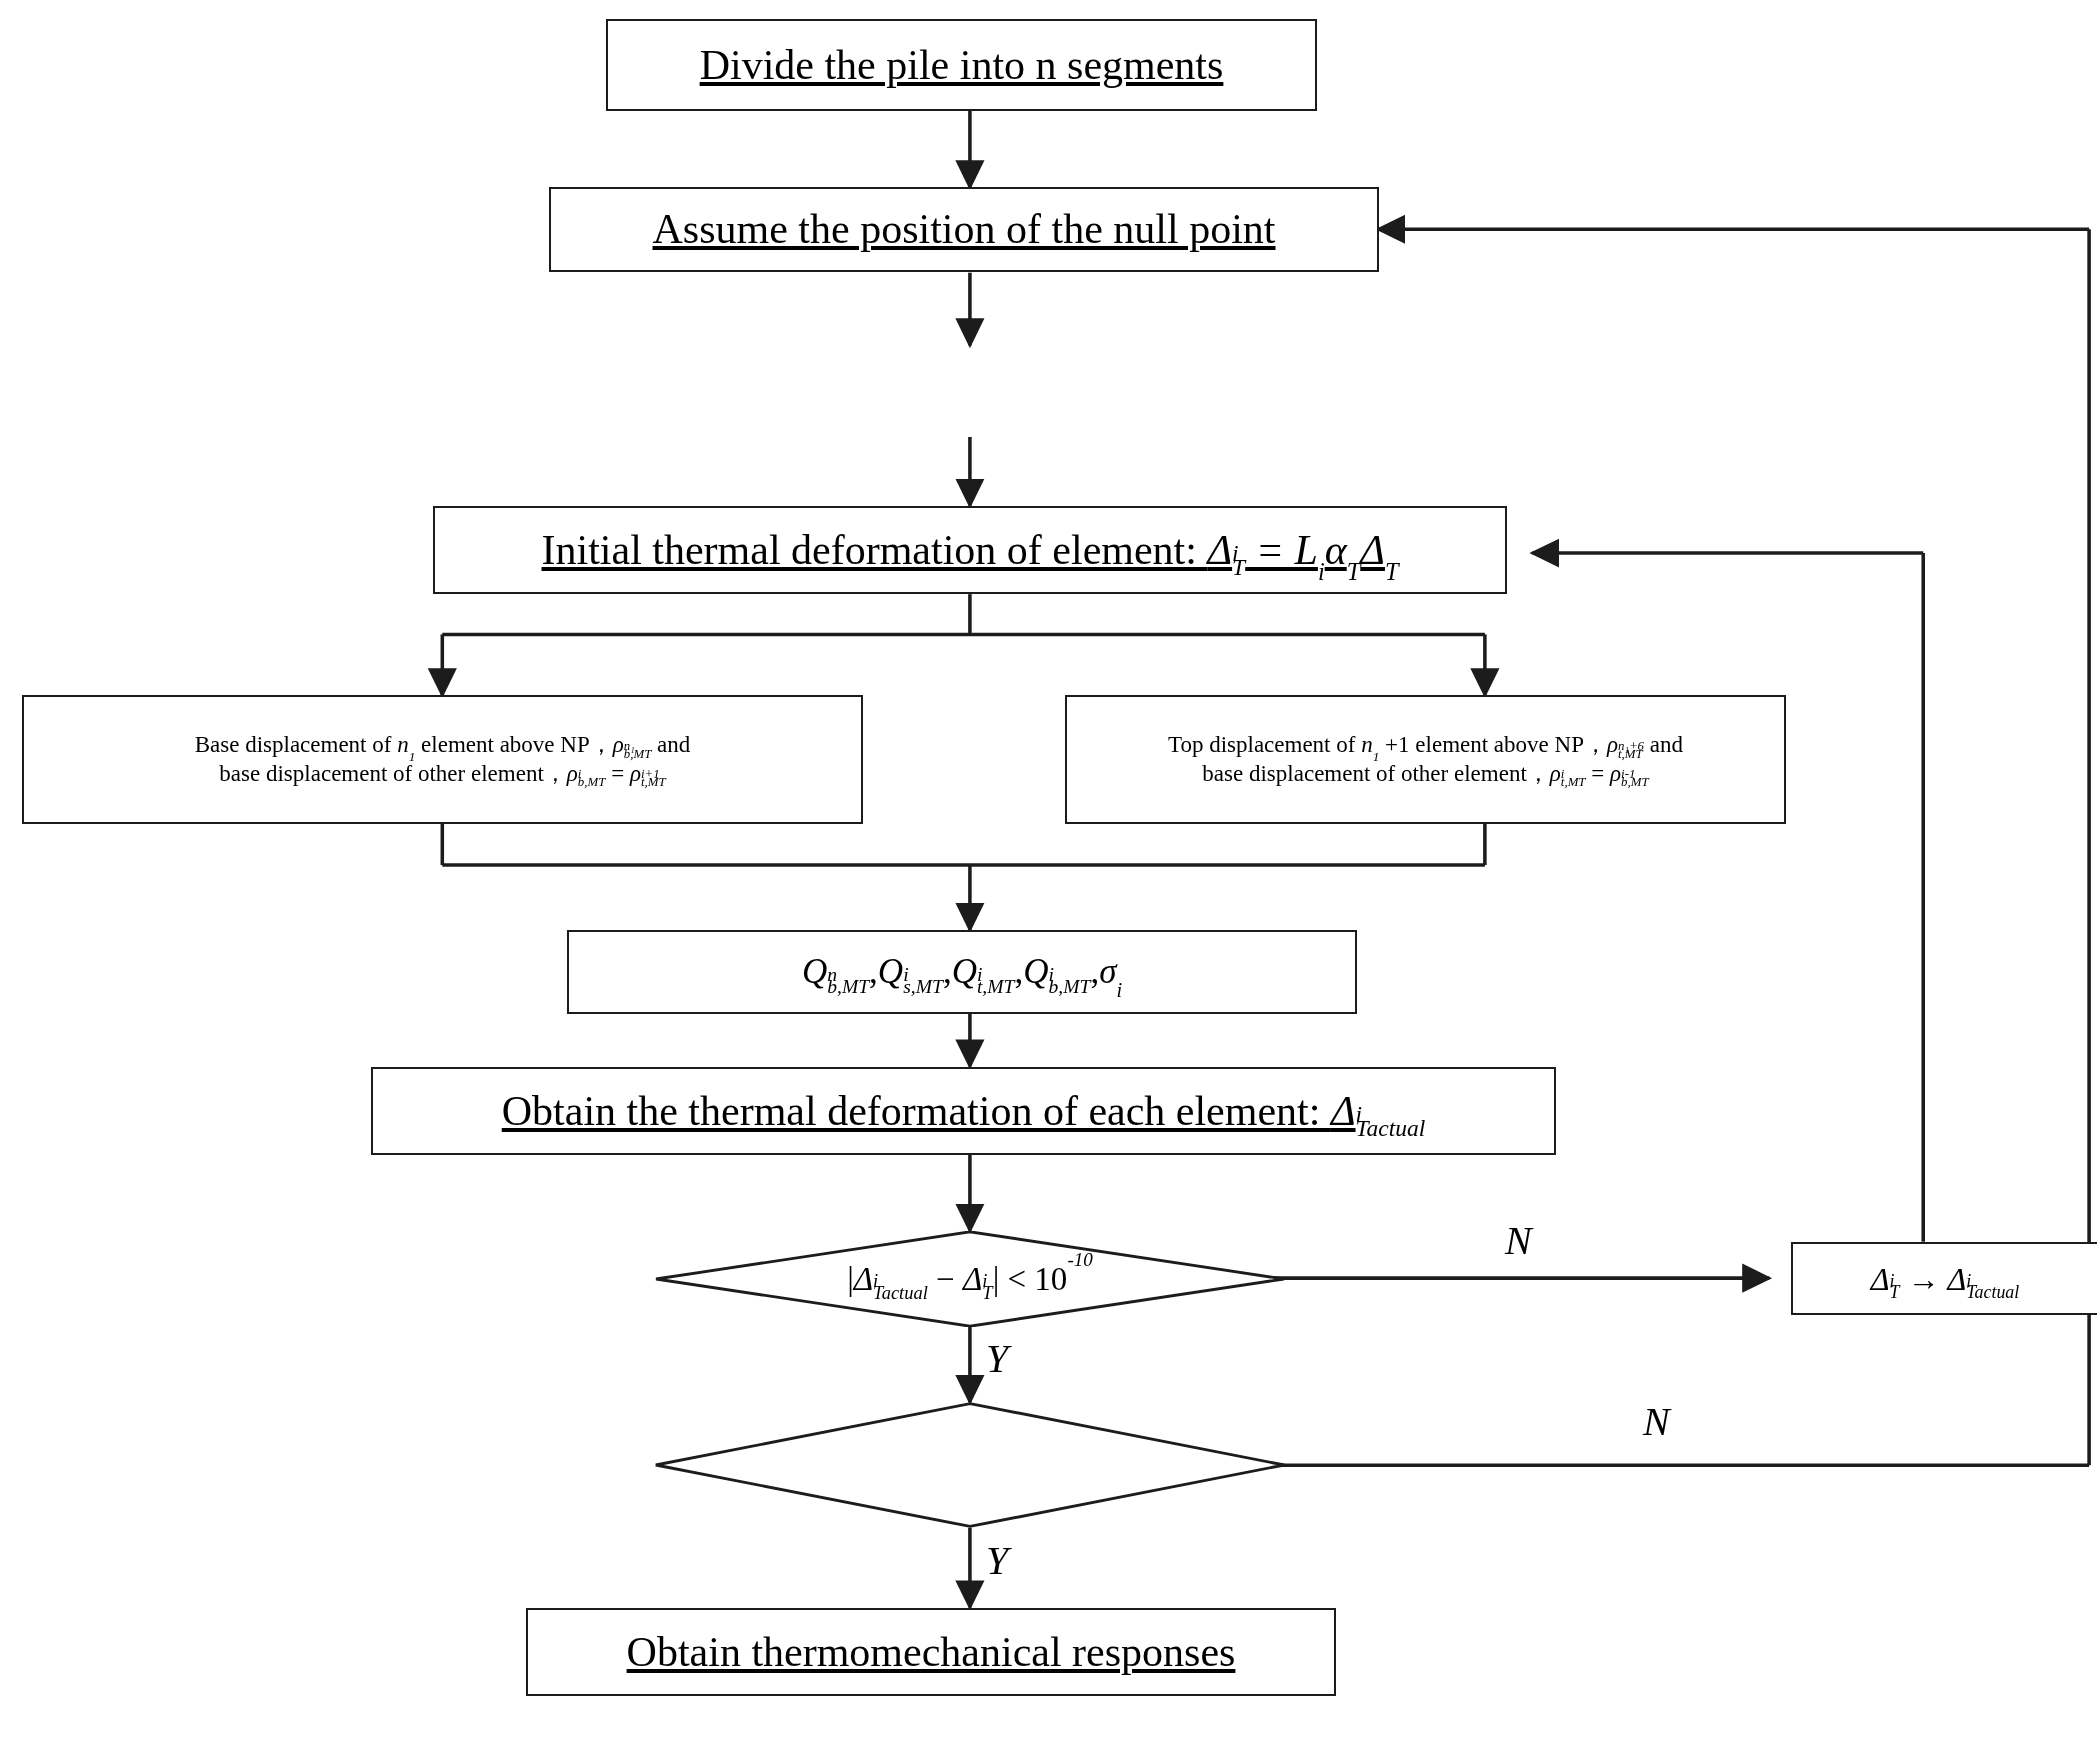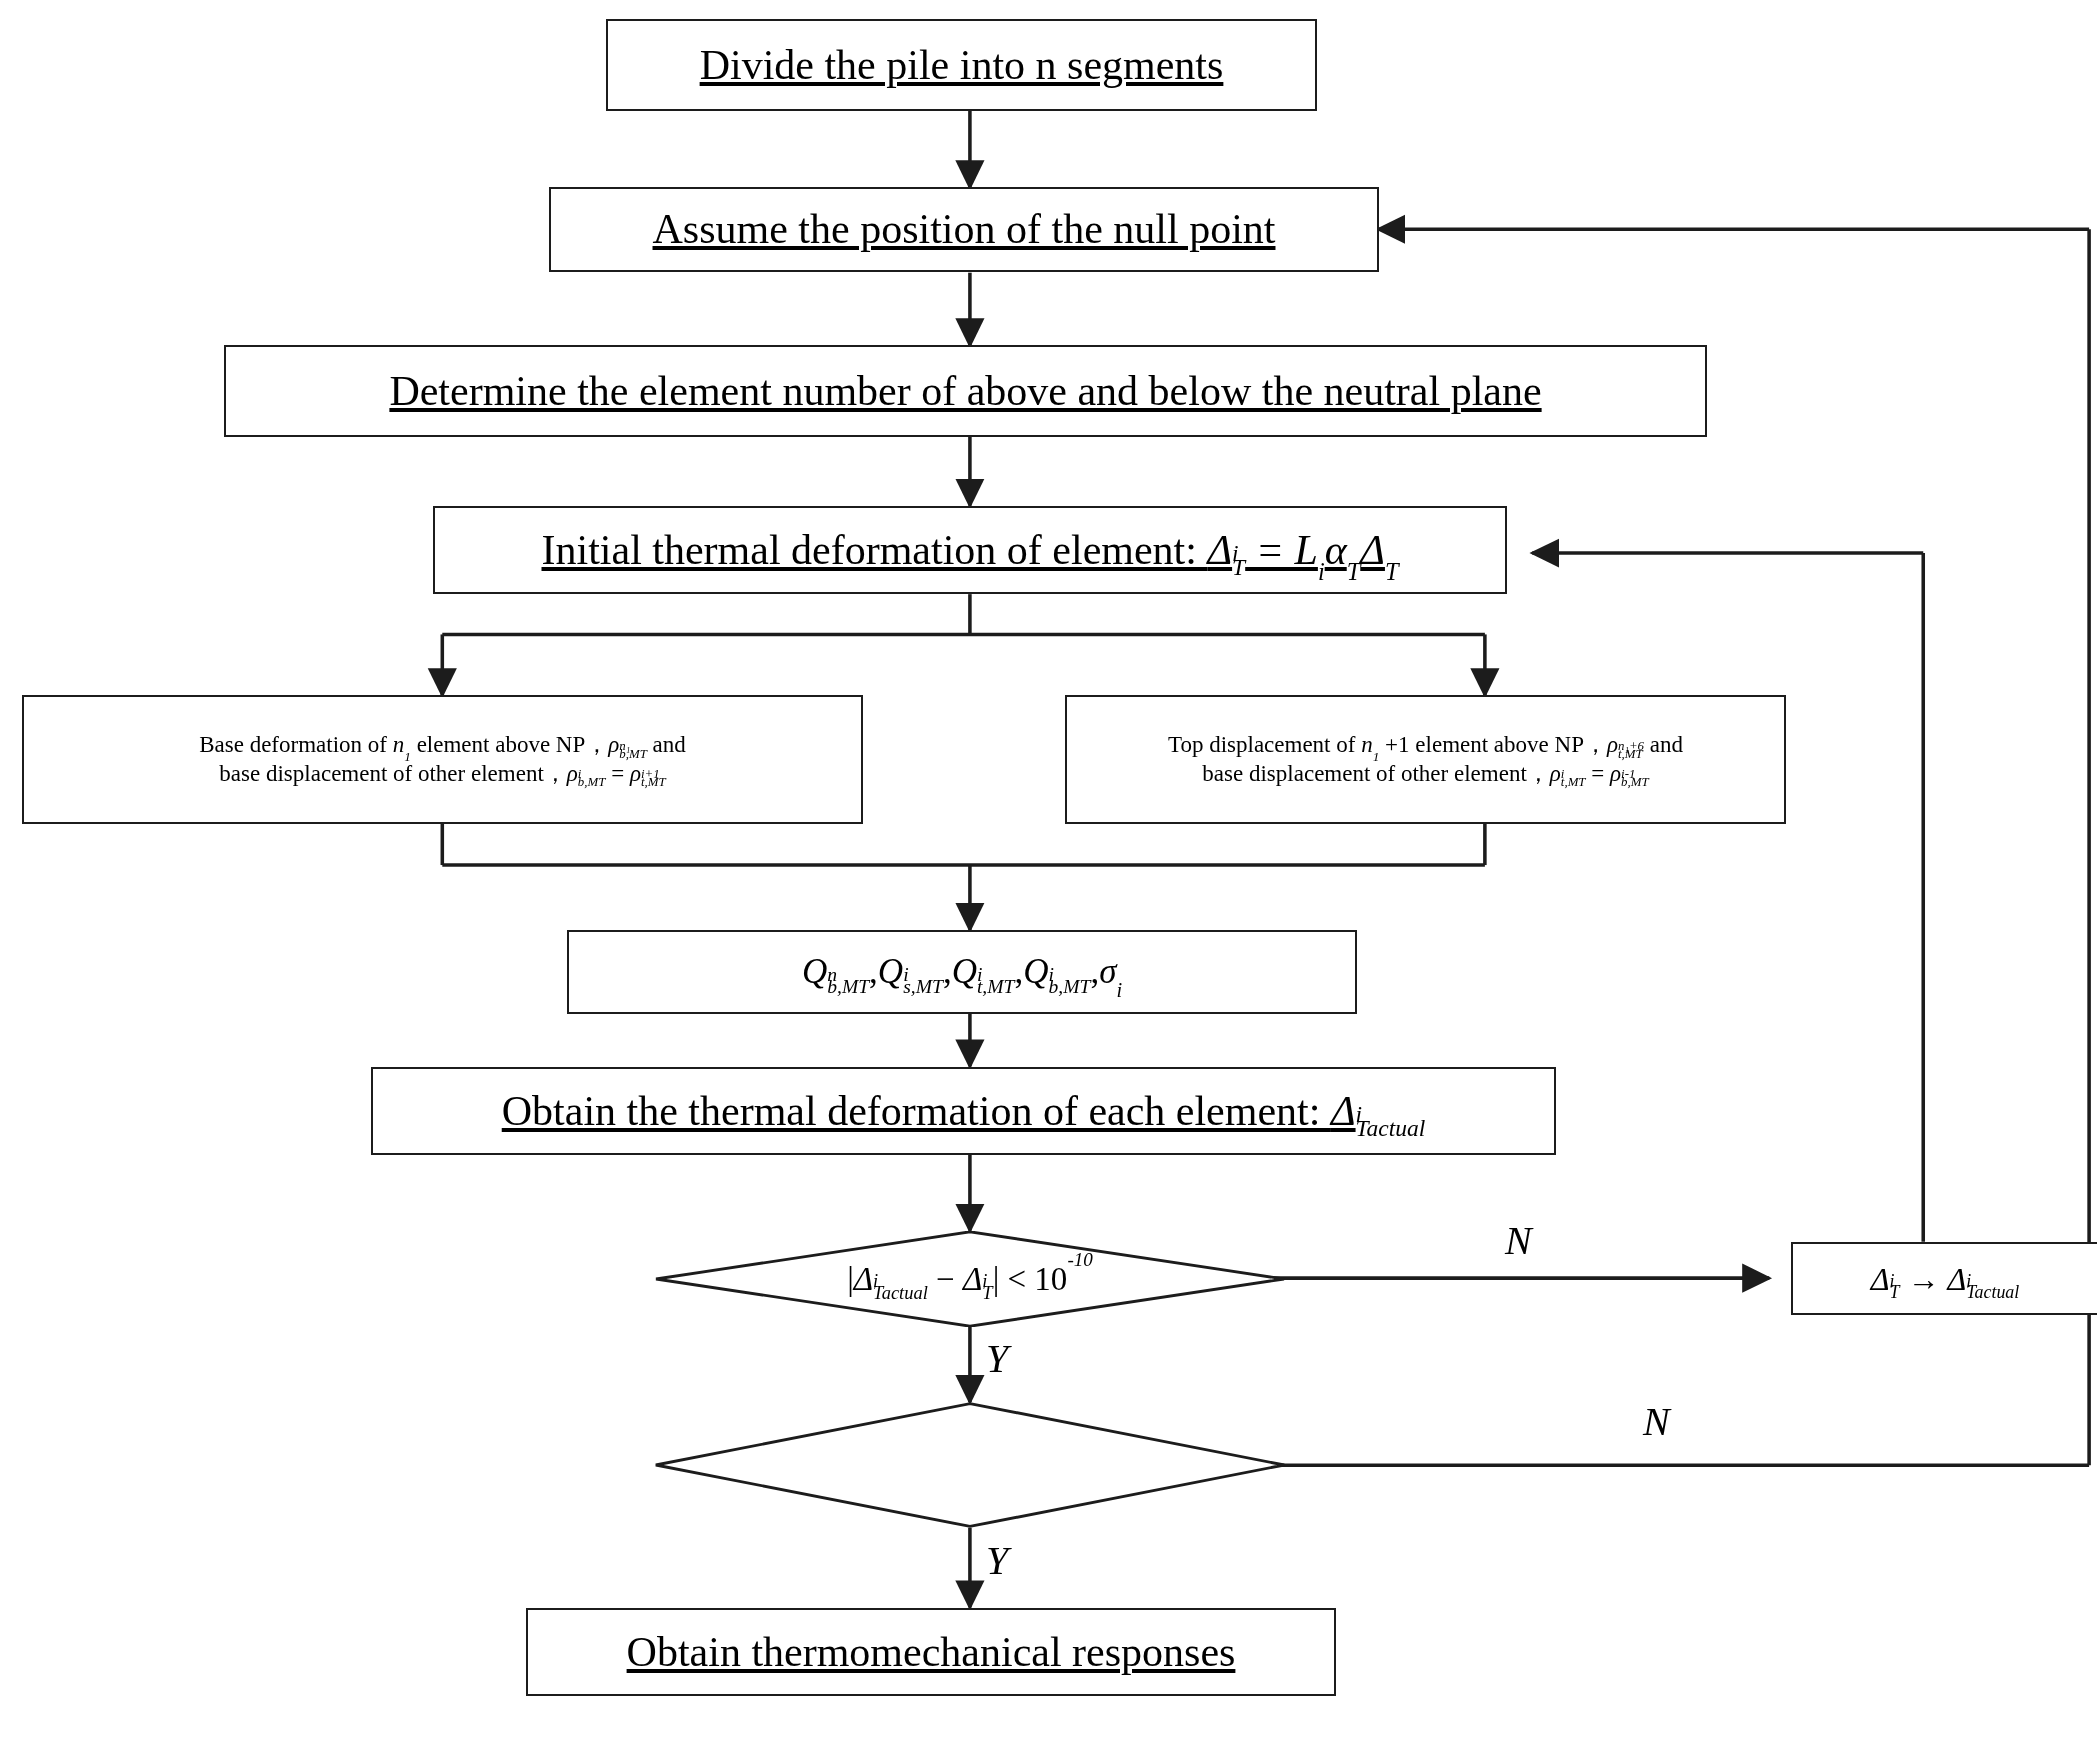--- a/index.html
+++ b/index.html
@@ -127,33 +127,30 @@
   </svg>
 
   <div class="node" style="left:606px; top:19px; width:711px; height:92px;">
     <span class="txt t-big">Divide the pile into n segments</span>
   </div>
 
   <div class="node" style="left:549px; top:187px; width:830px; height:85px;">
     <span class="txt t-big">Assume the position of the null point</span>
   </div>
 
-  <div class="node" style="left:224px; top:345px; width:1483px; height:92px;">
-    <span class="txt t-big">Determine the element number of above and below the neutral plane</span>
-  </div>
 
   <div class="node" style="left:433px; top:506px; width:1074px; height:88px;">
     <span class="txt t-big">
       <span>Initial thermal deformation of element: </span><span class="mi">Δ<span class="stack"><span class="up">i</span><span class="dn">T</span></span>&nbsp;=&nbsp;L<sub class="e">i</sub>α<sub class="e">T</sub>Δ<sub class="e">T</sub></span>
     </span>
   </div>
 
   <div class="node" style="left:22px; top:695px; width:841px; height:129px;">
     <span class="txt parallel-txt">
-      <span>Base deformation of </span><span class="mi">n<sub class="e">1</sub></span><span> element above NP，</span><span class="mi">ρ<span class="stack"><span class="up">n₁</span><span class="dn">b,MT</span></span></span><span> and</span>
+      <span>Base displacement of </span><span class="mi">n<sub class="e">1</sub></span><span> element above NP，</span><span class="mi">ρ<span class="stack"><span class="up">n₁</span><span class="dn">b,MT</span></span></span><span> and</span>
       <br>
       <span>base displacement of other element，</span><span class="mi">ρ<span class="stack"><span class="up">i</span><span class="dn">b,MT</span></span></span><span> = </span><span class="mi">ρ<span class="stack"><span class="up">i+1</span><span class="dn">t,MT</span></span></span>
     </span>
   </div>
 
   <div class="node" style="left:1065px; top:695px; width:721px; height:129px;">
     <span class="txt parallel-txt">
       <span>Top displacement of </span><span class="mi">n<sub class="e">1</sub></span><span> +1</span><span> element above NP，</span><span class="mi">ρ<span class="stack"><span class="up">n₁+6</span><span class="dn">t,MT</span></span></span><span> and</span>
       <br>
       <span>base displacement of other element，</span><span class="mi">ρ<span class="stack"><span class="up">i</span><span class="dn">t,MT</span></span></span><span> = </span><span class="mi">ρ<span class="stack"><span class="up">i-1</span><span class="dn">b,MT</span></span></span>

